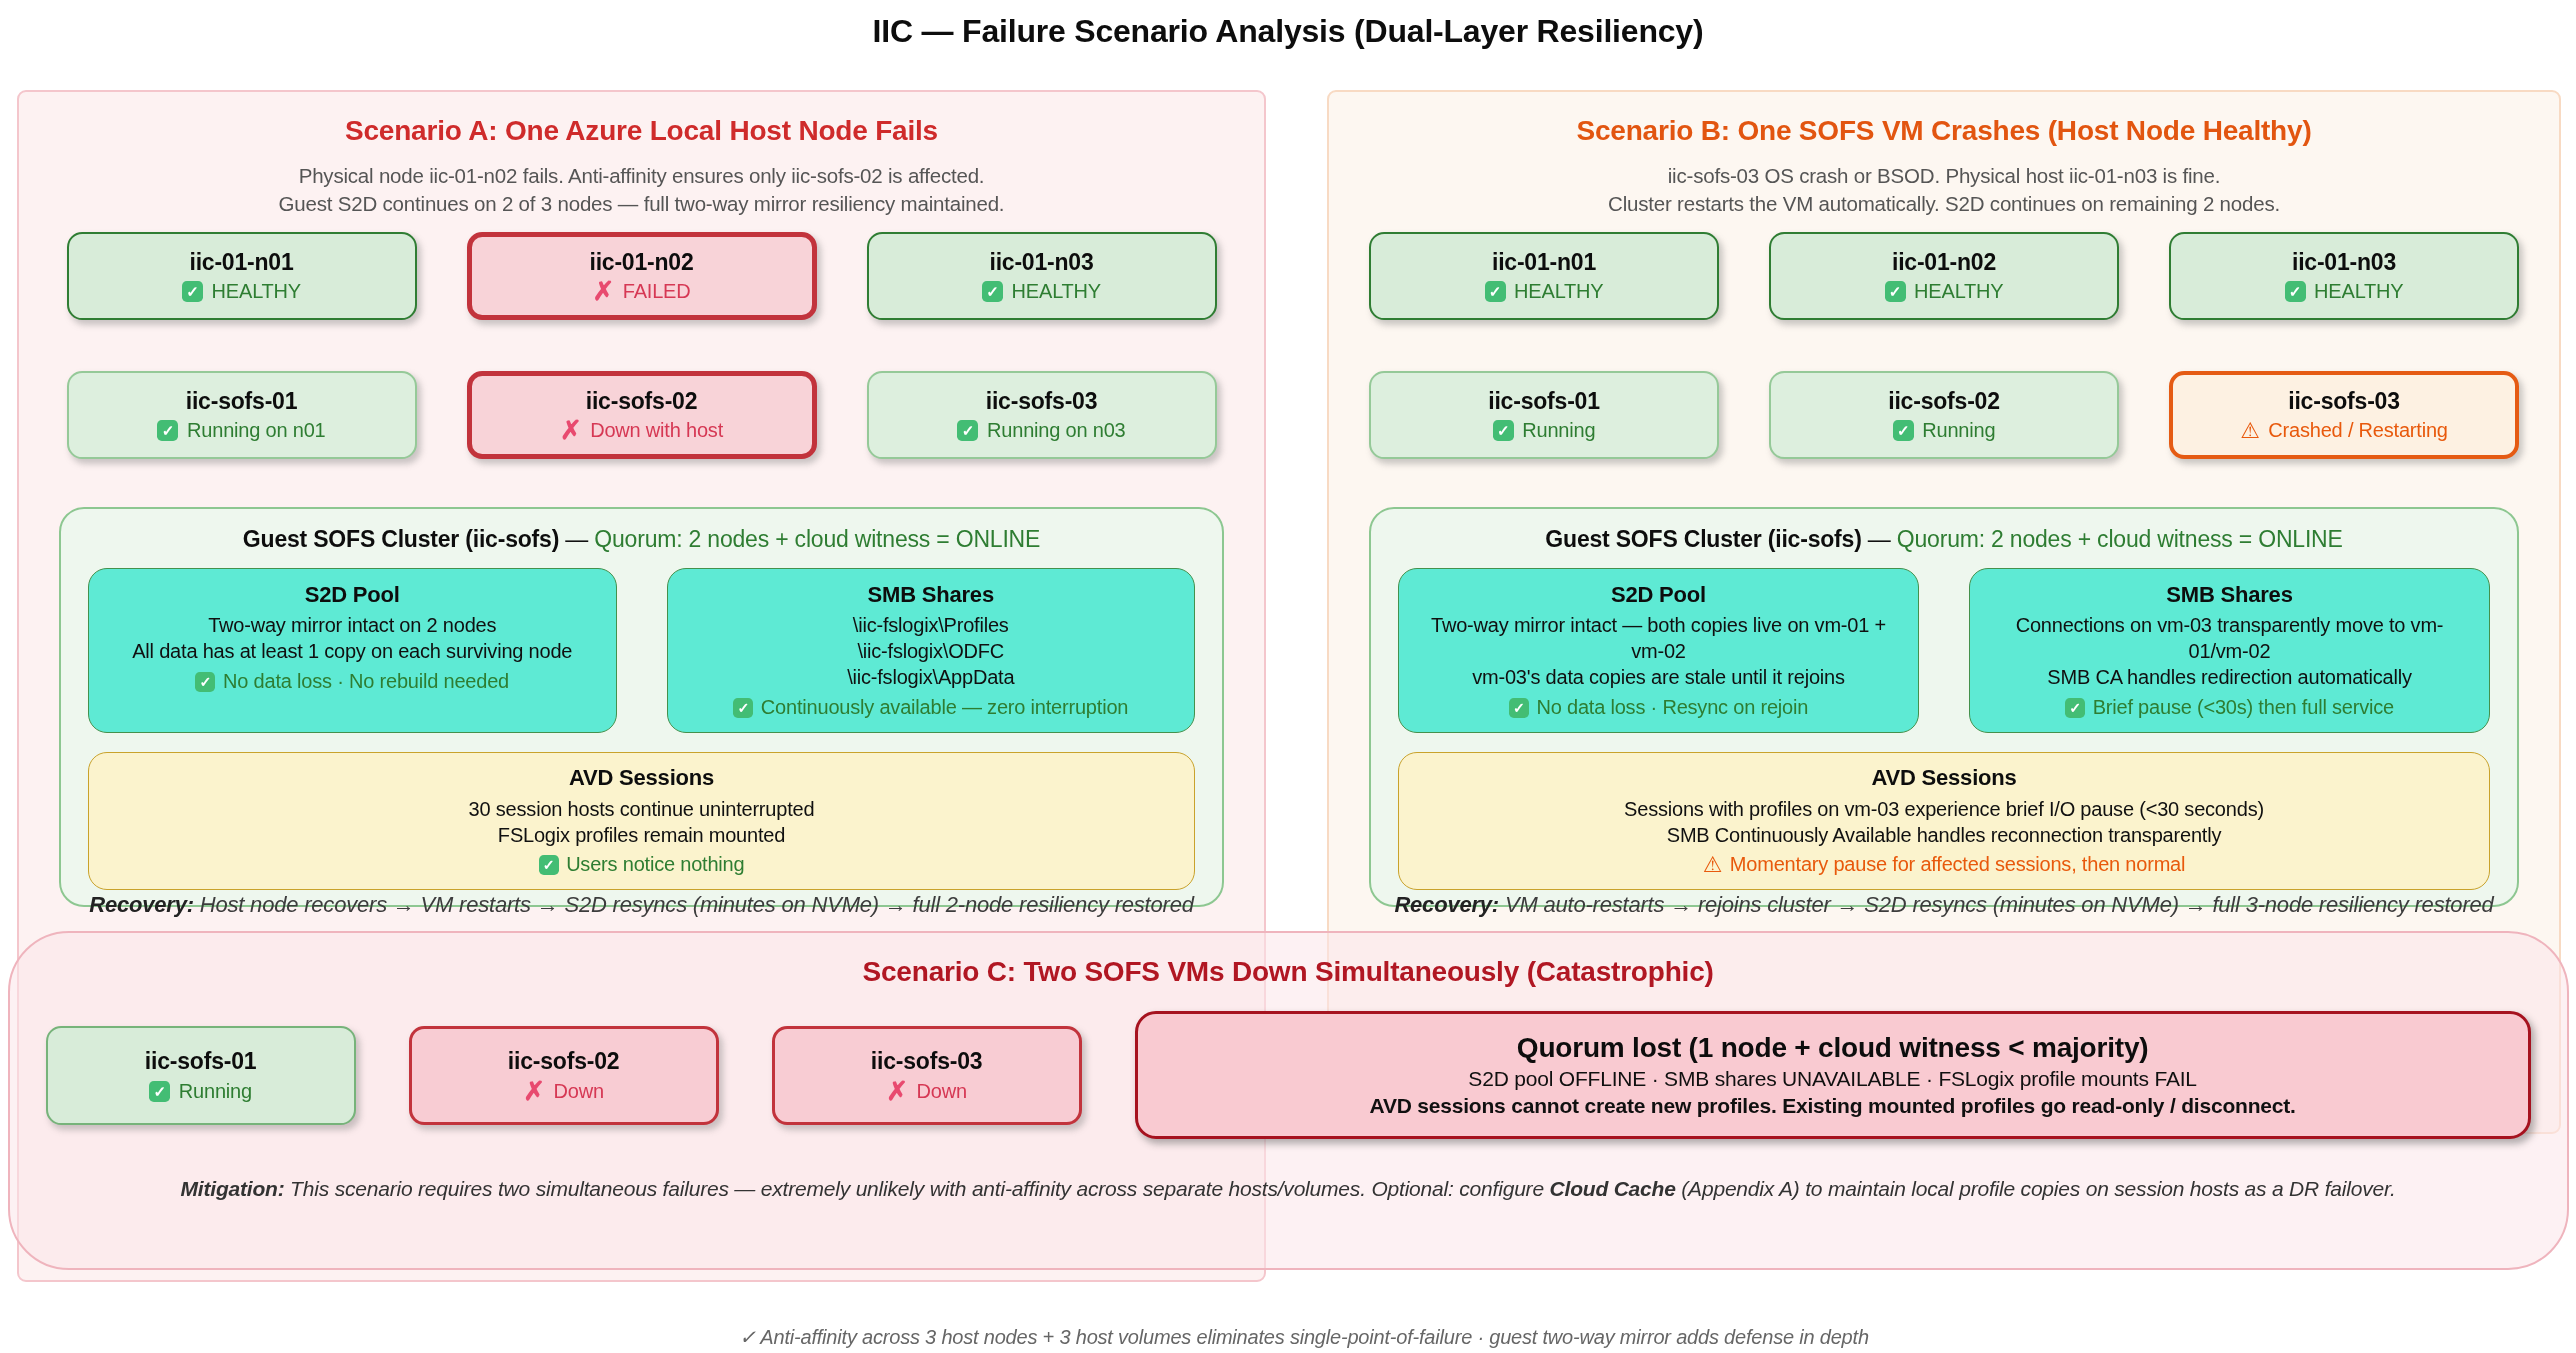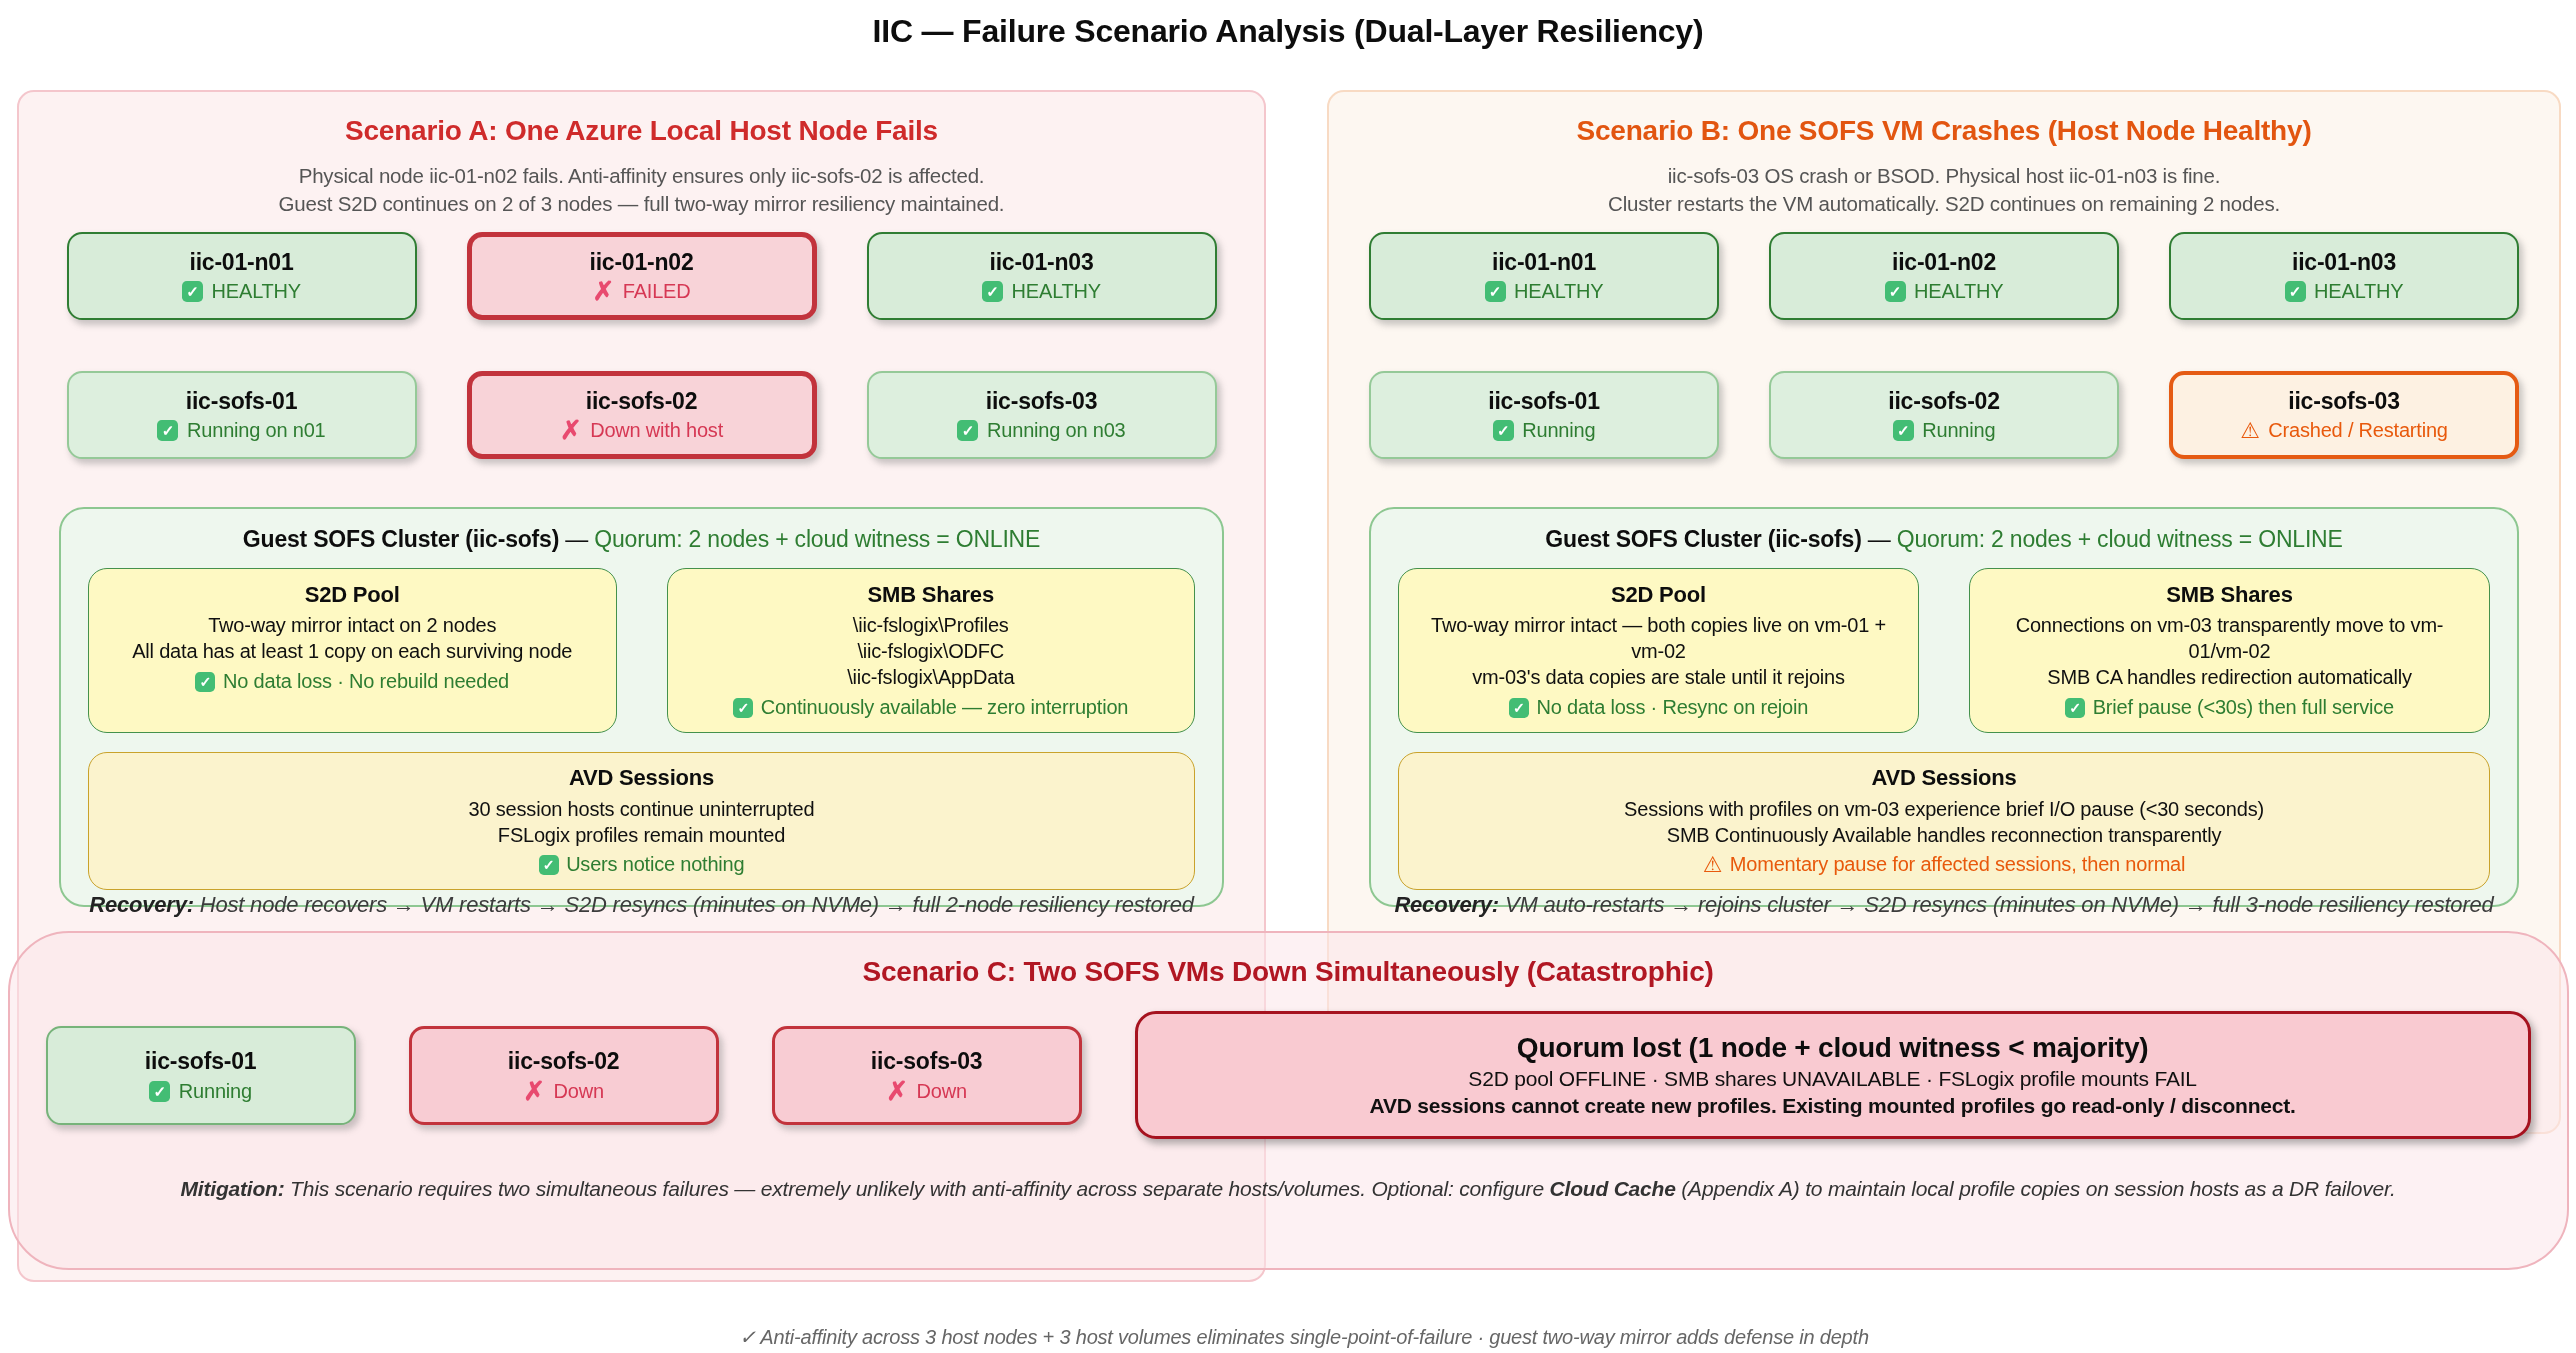--- a/index.html
+++ b/index.html
@@ -2,21 +2,21 @@
 <html style="font-size:15.2px"><head>
 <meta charset="utf-8">
 <style>
   html,body{margin:0;padding:0;background:#fff;}
   body{width:2576px;height:1354px;font-family:"Liberation Sans",sans-serif;letter-spacing:-0.2px;color:#111;overflow:hidden;}
   .page{position:relative;width:2576px;height:1354px;background:#fff;}
 
   .page-title{position:absolute;top:13.3px;left:0;width:100%;text-align:center;font-size:32px;font-weight:bold;color:#0d0d0d;margin:0;}
 
   
-  .container{position:absolute;box-sizing:border-box;border-radius:17px;}
+  .container{position:absolute;box-sizing:border-box;border-radius:9px;}
   .scen-a{left:17px;top:90px;width:1249px;height:1192px;background:#fdf2f2;border:2.9px solid #f4c6cc;}
   .scen-b{left:1327px;top:90px;width:1234px;height:1044px;background:#fdf7f1;border:2.9px solid #f8dac3;}
   .scen-c{left:7.6px;top:931px;width:2561px;height:339px;background:rgba(252,229,234,0.55);border:2.9px solid #efb4bd;border-radius:61px;z-index:5;}
 
   .sc-title{text-align:center;font-size:28px;font-weight:bold;margin:23px 19px 0;line-height:1.15;}
   .sc-title.a{color:#cf2b2b;}
   .sc-title.b{color:#e25510;}
   .sc-title.c{color:#b11723;}
   .desc{text-align:center;font-size:20.5px;color:#555;line-height:1.33;margin:15.2px 28.6px 0;}
 
@@ -41,21 +41,21 @@
   .xx{color:#e84a6f;font-size:26px;font-weight:bold;line-height:19px;flex:none;}
   .wn{color:#e8590c;font-size:22px;line-height:19px;flex:none;}
   .ck.small{width:20px;height:20px;line-height:20px;font-size:14.3px;}
 
   
   .cluster{margin:48px 40px 0;background:#eef7ee;border:2.4px solid #8dc791;border-radius:25px;padding:17px 27px 15.2px;box-sizing:border-box;}
   .cluster-title{text-align:center;font-size:23px;}
   .cluster-title .bold{font-weight:bold;color:#0d0d0d;}
   .cluster-title .quorum{color:#2e7d32;}
   .inner-row{display:flex;gap:50px;margin-top:15.2px;align-items:stretch;}
-  .inner-box{flex:1;background:#fef9c3;border:1.9px solid #44914c;border-radius:19px;padding:12.4px 19px;text-align:center;box-sizing:border-box;}
+  .inner-box{flex:1;background:#5eead4;border:1.9px solid #44914c;border-radius:19px;padding:12.4px 19px;text-align:center;box-sizing:border-box;}
   .ib-title{font-weight:bold;font-size:22px;margin-bottom:4.8px;color:#0d0d0d;}
   .ib-line{font-size:20px;line-height:1.3;color:#101010;}
   .ib-status{font-size:20px;margin-top:5.7px;display:flex;justify-content:center;align-items:center;gap:7.6px;}
   .avd{margin-top:19px;background:#fbf3cd;border:1.9px solid #c9a22b;}
   .recovery{position:relative;z-index:2;text-align:center;font-style:italic;font-size:22px;color:#3c3c3c;margin:-15.2px 19px 0;}
   .recovery .lbl{font-weight:bold;color:#222;}
 
   
   .c-row{display:flex;align-items:center;gap:53px;margin:23px 36px 0;}
   .node.small{width:310px;height:99px;flex:none;}

